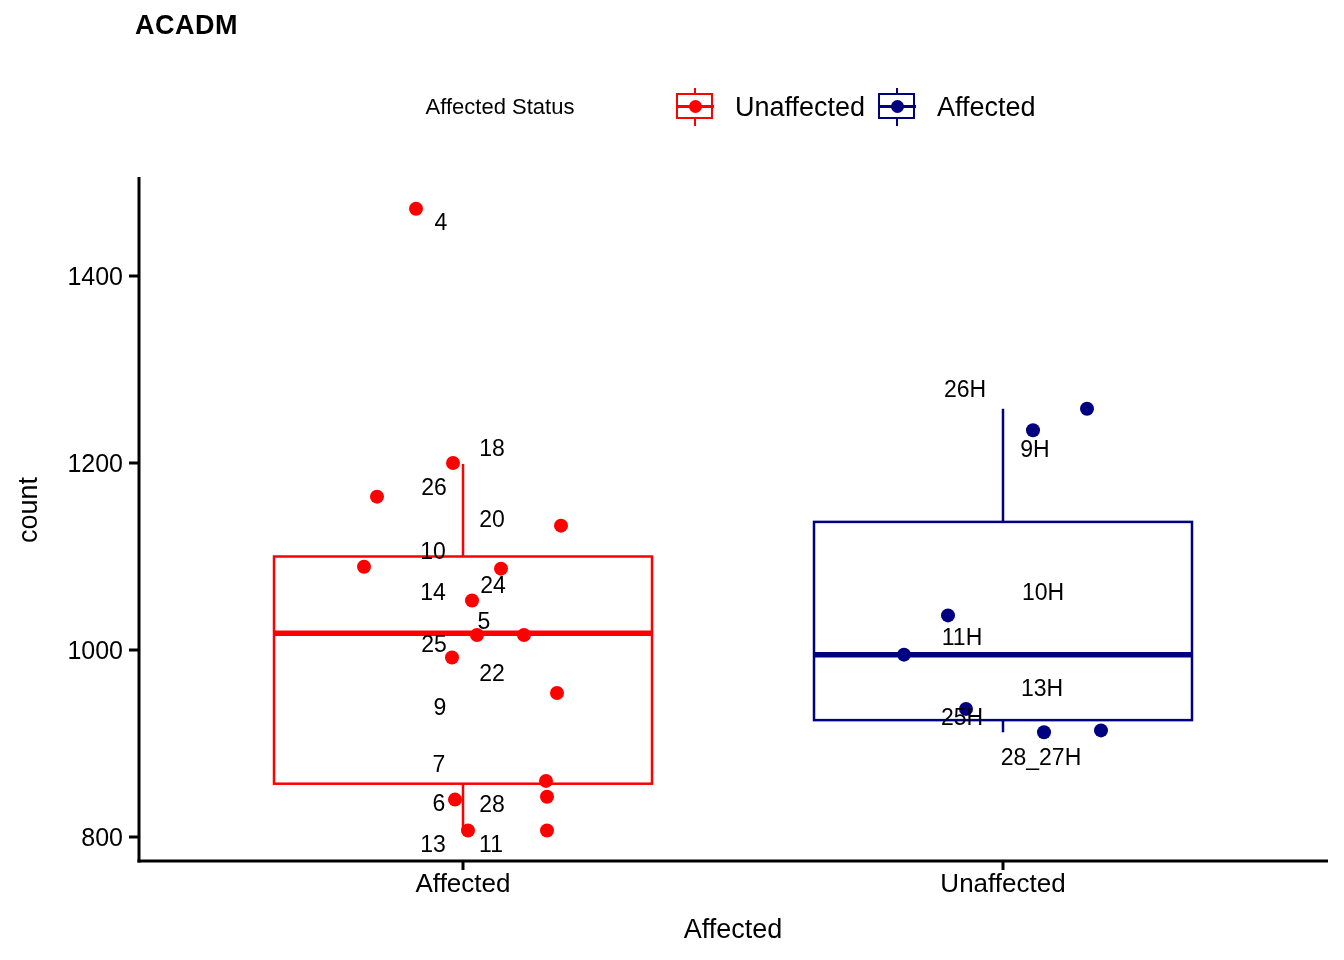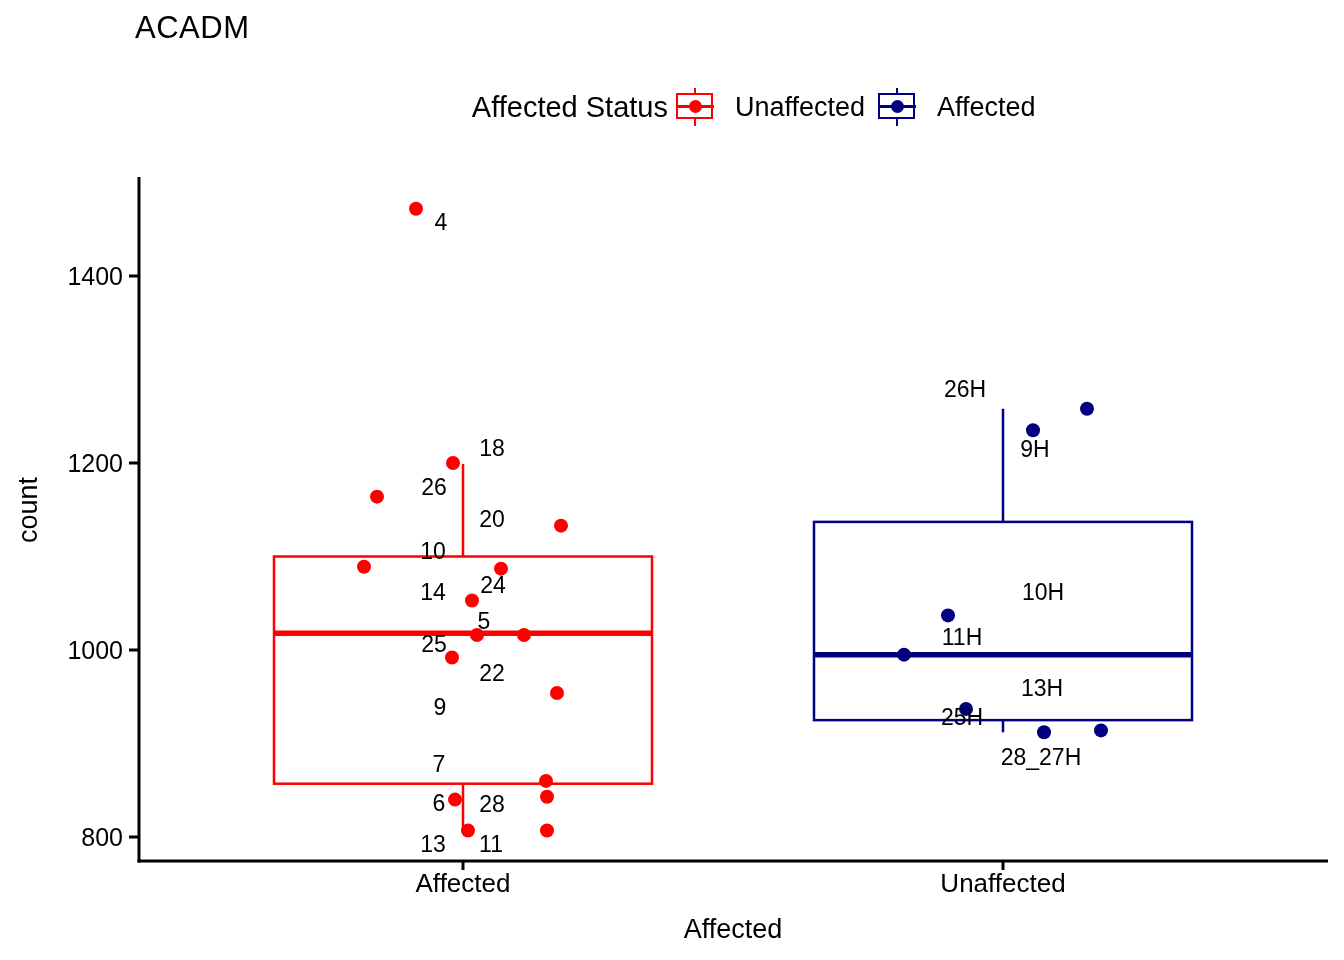--- a/index.html
+++ b/index.html
@@ -1,26 +1,26 @@
 <!DOCTYPE html>
 <html><head>
 <meta charset="utf-8">
 <style>
   html,body{margin:0;padding:0;background:#ffffff;}
   .figure{
     position:relative;width:1344px;height:960px;background:#ffffff;overflow:hidden;
     font-family:"Liberation Sans",sans-serif;color:#000;
   }
   .plot-title{
-    position:absolute;left:135px;top:10px;font-size:31px;font-weight:400;letter-spacing:0.5px;
+    position:absolute;left:135px;top:10px;font-size:27px;font-weight:700;letter-spacing:0.5px;
   }
   .legend{position:absolute;left:0;top:84px;width:1344px;height:48px;}
   .legend-title{
-    position:absolute;left:348px;top:90px;width:320px;text-align:right;
-    font-size:29px;line-height:34px;
+    position:absolute;left:340px;top:90px;width:320px;text-align:center;
+    font-size:22px;line-height:34px;
   }
   .legend-label{position:absolute;top:93px;font-size:27px;line-height:28px;}
   .legend-key{position:absolute;top:86px;width:38px;height:42px;}
   .key-vline{position:absolute;left:17.75px;top:2px;width:2.5px;height:38px;}
   .key-box{position:absolute;left:0;top:7px;width:33px;height:22px;border:2.5px solid;background:#fff;}
   .key-hline{position:absolute;left:0;top:19.25px;width:38px;height:2.5px;}
   .key-dot{position:absolute;left:12.5px;top:14px;width:13px;height:13px;border-radius:50%;}
   .y-axis-title{
     position:absolute;left:28px;top:510px;font-size:27px;white-space:nowrap;
     transform:translate(-50%,-50%) rotate(-90deg);

